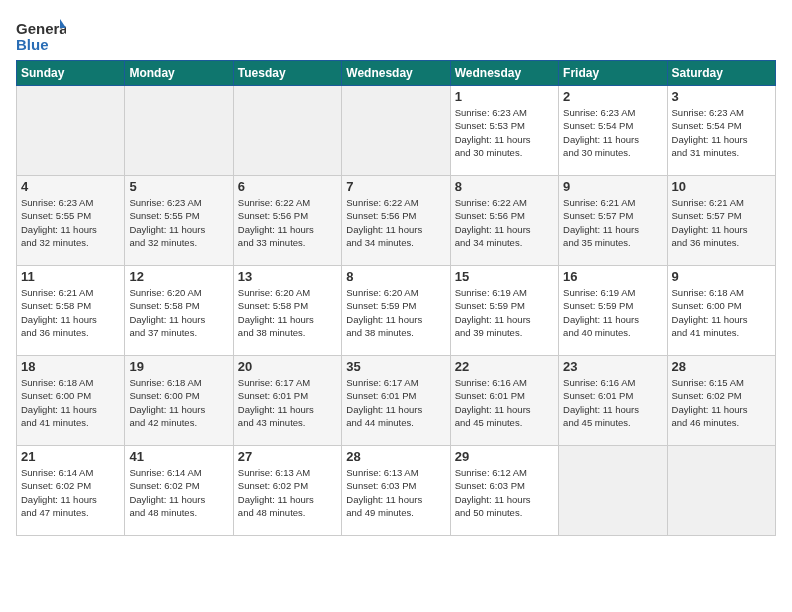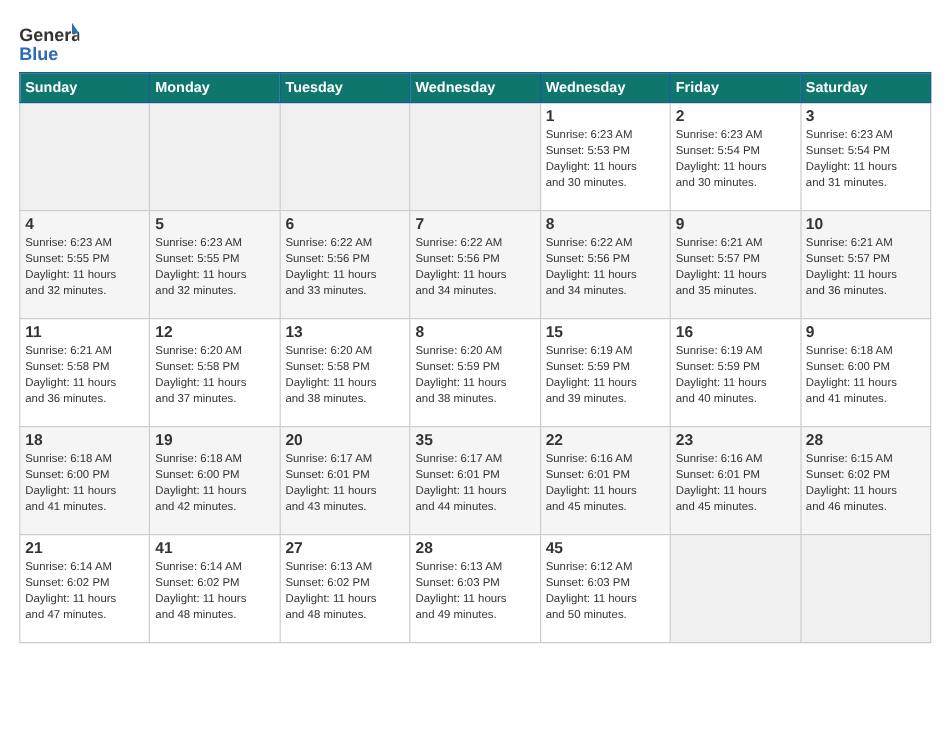--- a/index.html
+++ b/index.html
@@ -229,20 +229,20 @@
         </td>
         <td>
           <div class="day-num">27</div>
           <div class="day-info">Sunrise: 6:13 AM<br>Sunset: 6:02 PM<br>Daylight: 11 hours<br>and 48 minutes.</div>
         </td>
         <td>
           <div class="day-num">28</div>
           <div class="day-info">Sunrise: 6:13 AM<br>Sunset: 6:03 PM<br>Daylight: 11 hours<br>and 49 minutes.</div>
         </td>
         <td>
-          <div class="day-num">45</div>
+          <div class="day-num">29</div>
           <div class="day-info">Sunrise: 6:12 AM<br>Sunset: 6:03 PM<br>Daylight: 11 hours<br>and 50 minutes.</div>
         </td>
         <td class="empty-cell"></td>
         <td class="empty-cell"></td>
       </tr>
     </tbody>
 </table>
 
 </body></html>

